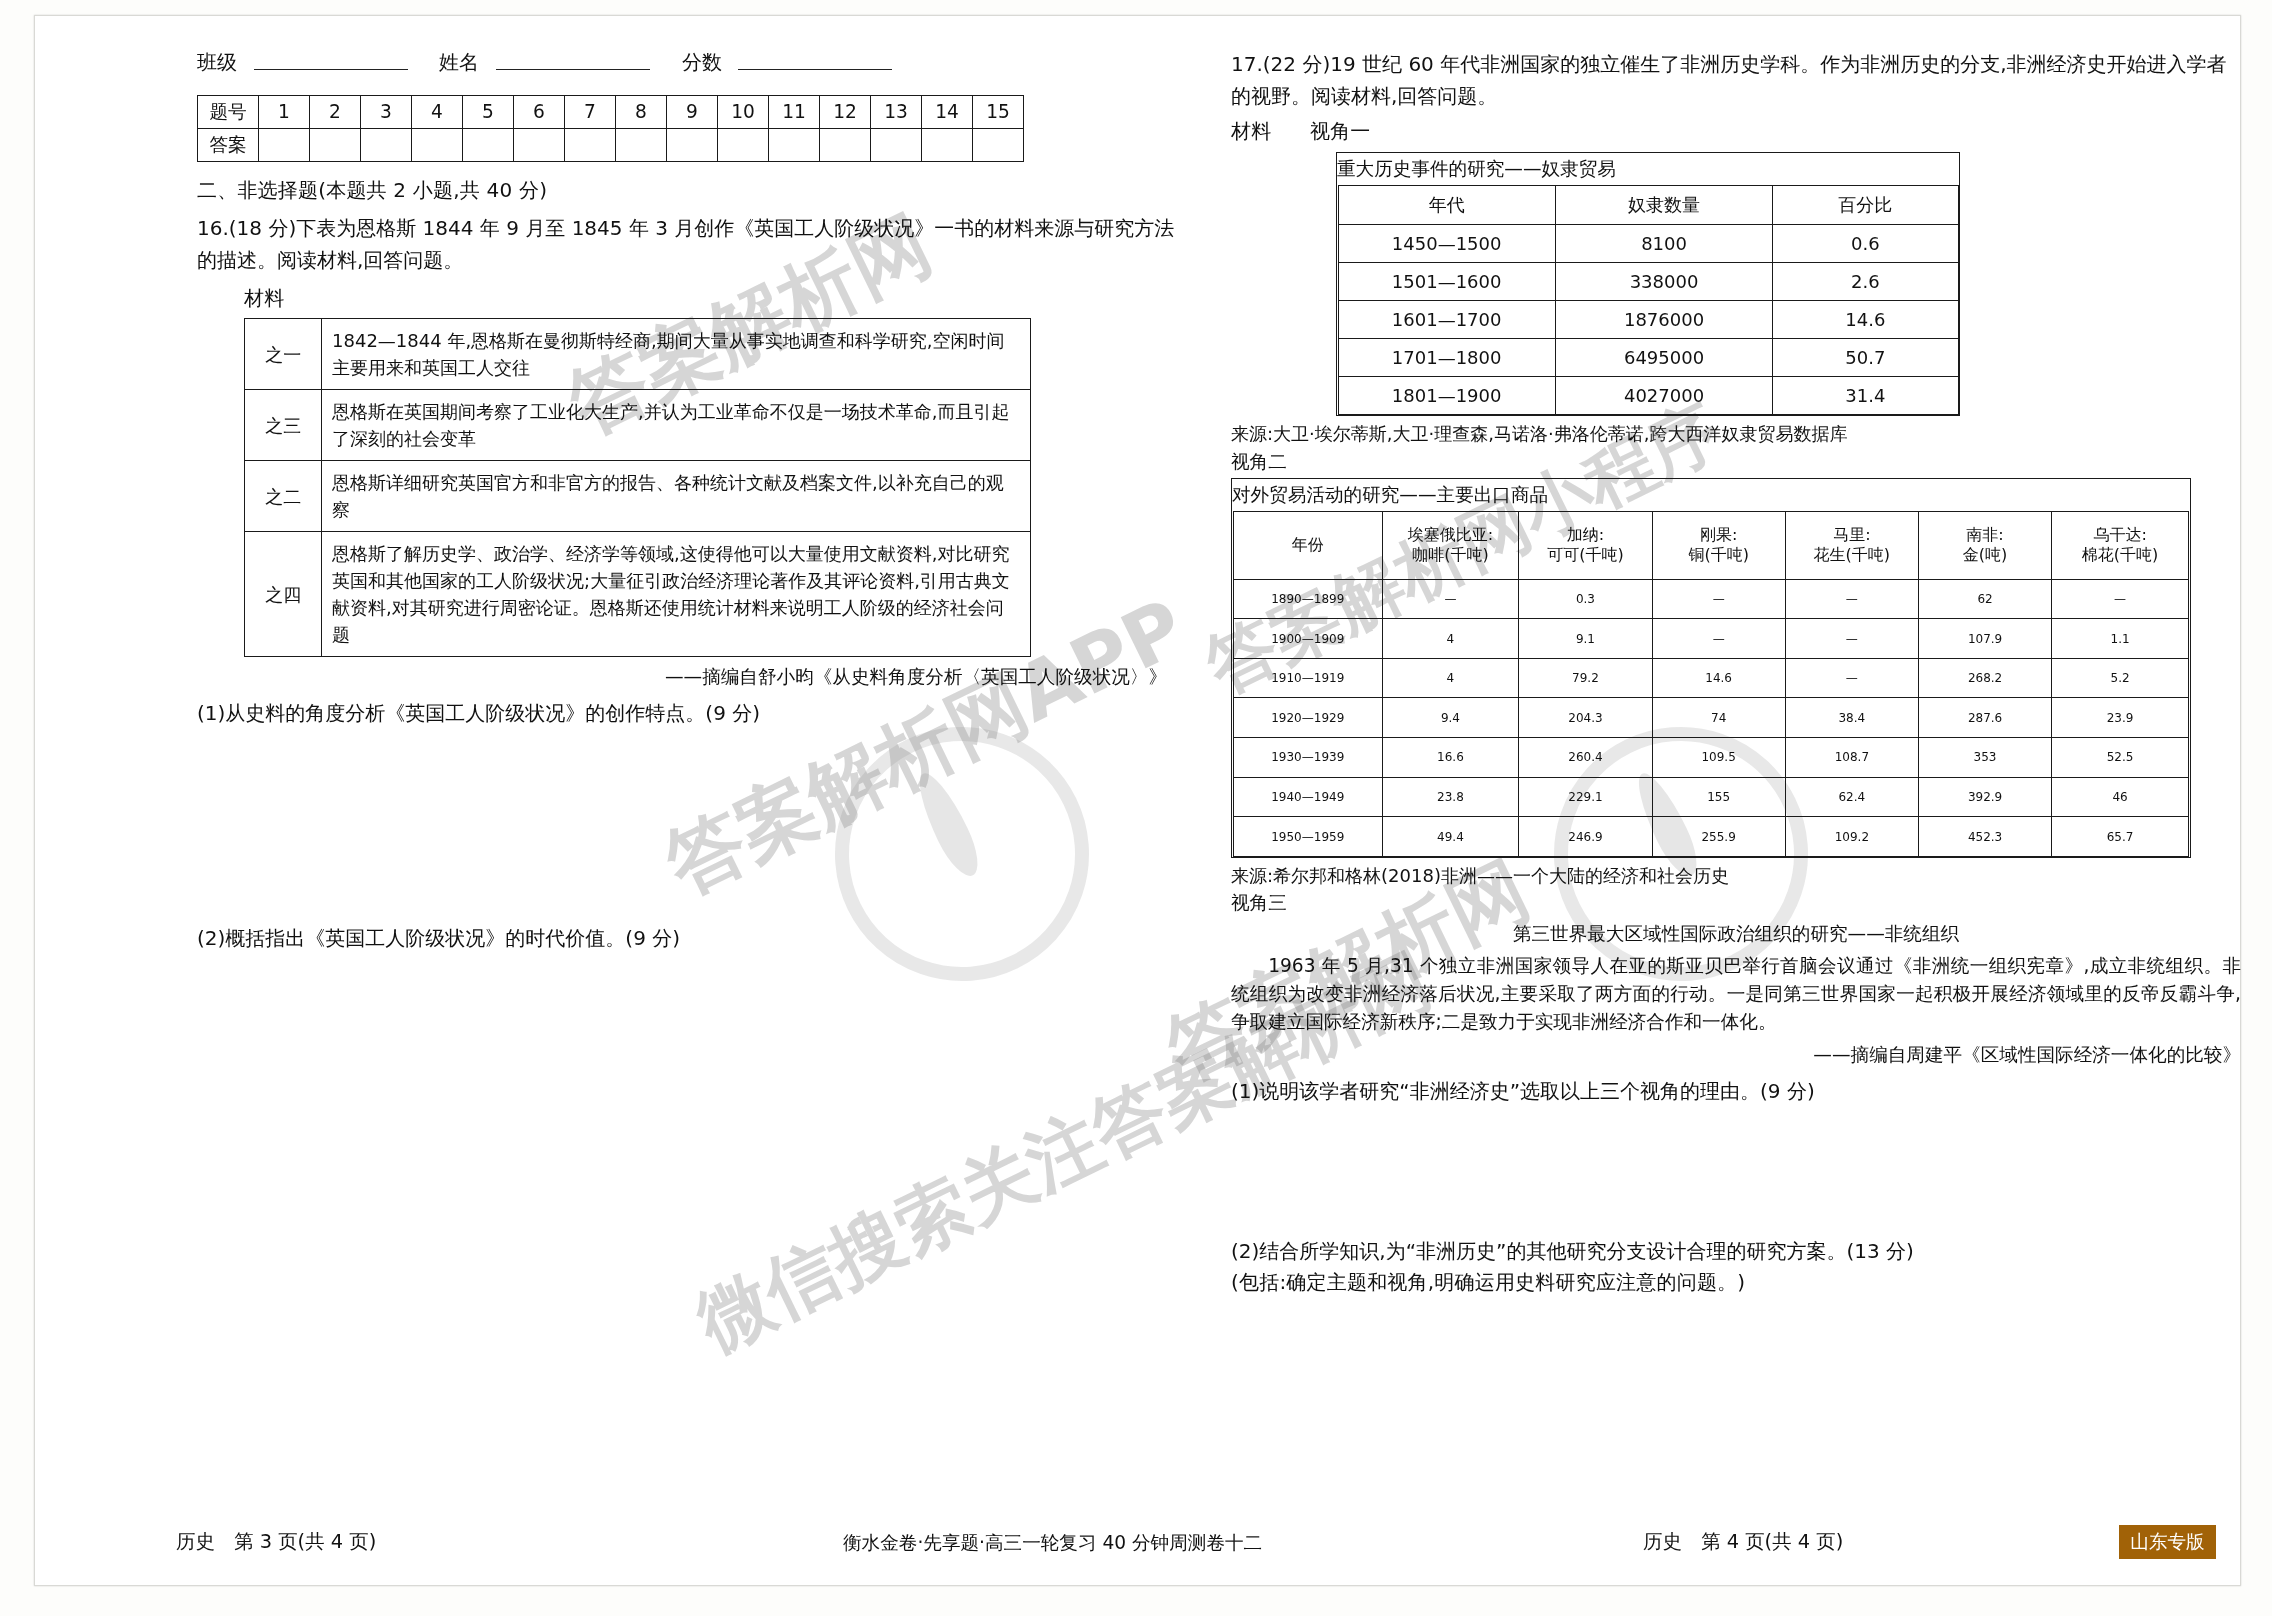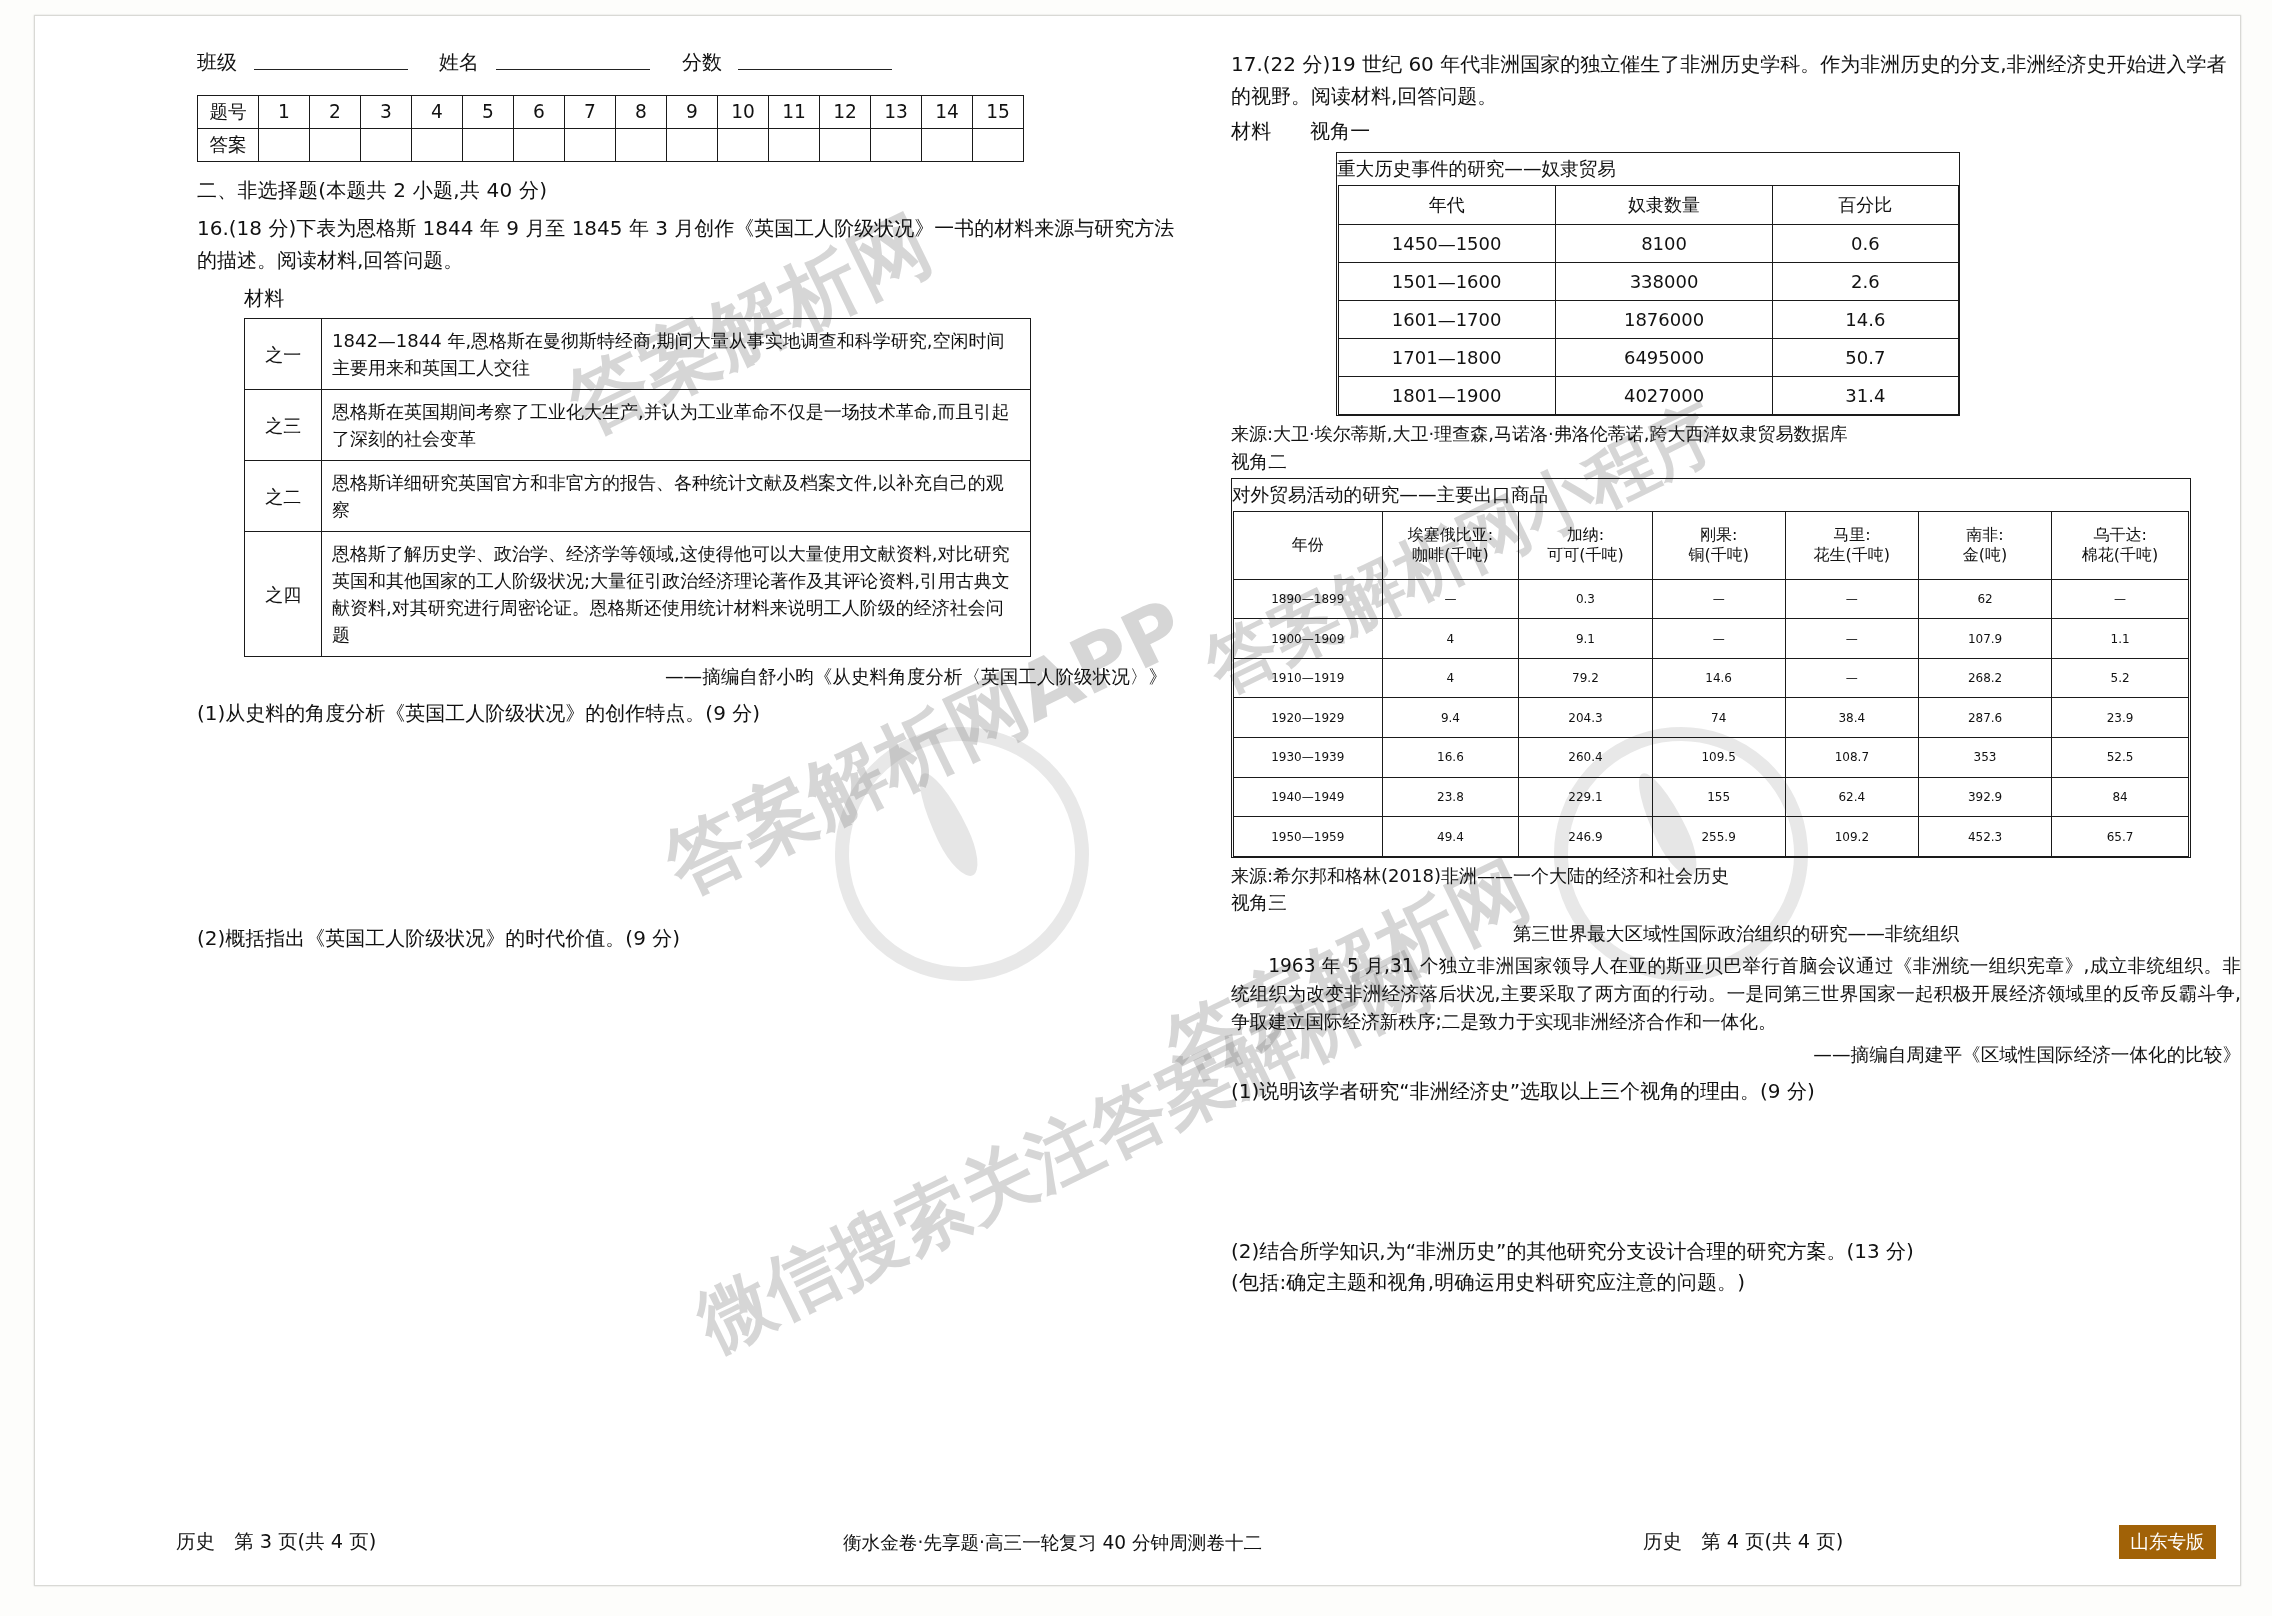--- a/index.html
+++ b/index.html
@@ -289,21 +289,21 @@
             <td>353</td>
             <td>52.5</td>
           </tr>
           <tr>
             <td>1940—1949</td>
             <td>23.8</td>
             <td>229.1</td>
             <td>155</td>
             <td>62.4</td>
             <td>392.9</td>
-            <td>84</td>
+            <td>46</td>
           </tr>
           <tr>
             <td>1950—1959</td>
             <td>49.4</td>
             <td>246.9</td>
             <td>255.9</td>
             <td>109.2</td>
             <td>452.3</td>
             <td>65.7</td>
           </tr>

